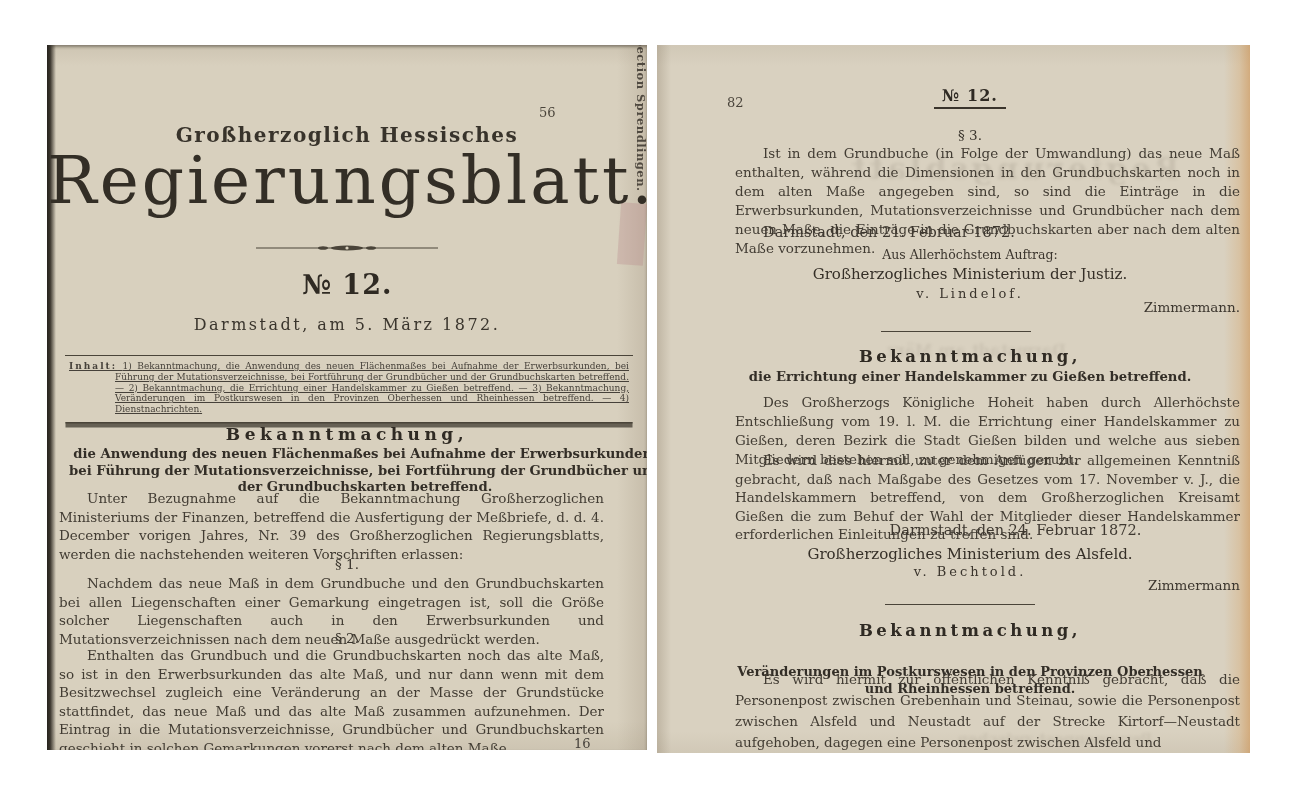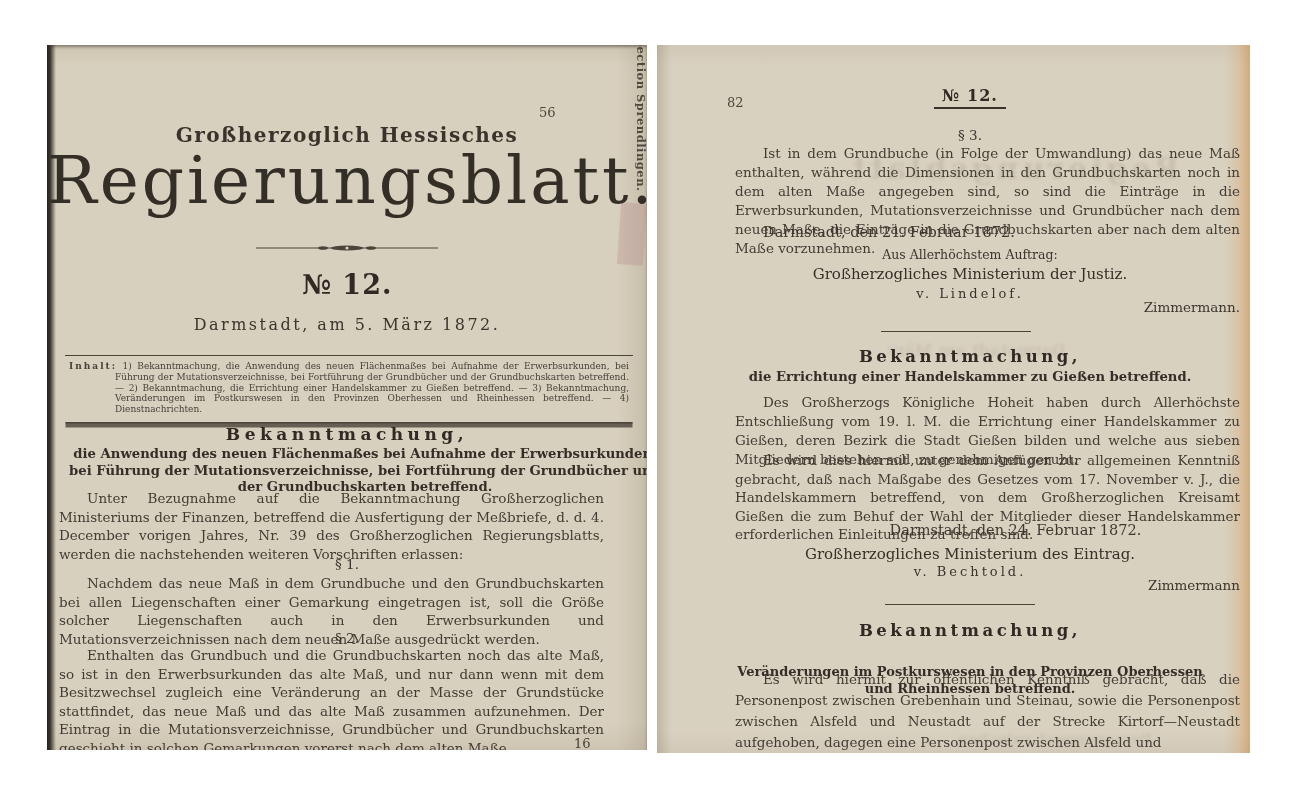--- a/index.html
+++ b/index.html
@@ -36,21 +36,21 @@
   .masthead-1{top:78px;font-size:20px;font-weight:bold;letter-spacing:1.5px;color:#38332b;}
   .masthead-2{top:100px;font-size:66px;font-weight:normal;letter-spacing:3px;color:#332e26;line-height:1.1;}
   .ornament{top:194px;}
   .issue-big{top:224px;font-size:27px;font-weight:bold;letter-spacing:1px;color:#2f2a23;}
   .dateline-big{top:270px;font-size:16px;letter-spacing:2.5px;color:#3a352d;}
 
   .inhalt{top:310px;left:18px;width:560px;border-top:1.5px solid #4a4439;
           box-shadow:0 2px 0 -0.5px #4a4439, 0 6px 0 -0.5px rgba(74,68,57,.8);
           padding:5px 4px 7px 4px;font-size:9px;line-height:10.8px;color:#46413a;
           text-align:justify;}
-  .inhalt-in{padding-left:46px;text-indent:-46px;}
+  .inhalt-in{padding-left:46px;text-indent:-46px;text-decoration:underline;}
   .inhalt-label{font-weight:bold;letter-spacing:2px;}
 
   .an-heading{font-size:17px;font-weight:bold;letter-spacing:4.5px;color:#2f2a23;}
   .an-sub{font-size:13.2px;font-weight:bold;color:#332e27;line-height:16.5px;}
   .lp-h1{top:379px;}
   .lp-sub1{top:401px;padding:0 18px;}
   .para{font-size:13.5px;line-height:18.5px;text-align:justify;text-indent:28px;color:#423c33;}
   .lp-block{left:12px;width:545px;}
   .lp-intro{top:444px;}
   .sec-label{font-size:13.5px;color:#3a352d;}
@@ -182,21 +182,21 @@
     <div class="abs ctr-col handsig rp-sig1">v. Lindelof.</div>
     <div class="abs rp-block countersign rp-cs1">Zimmermann.</div>
 
     <div class="abs divider rp-div1"></div>
 
     <div class="abs ctr-col an-heading rp-h2">Bekanntmachung,</div>
     <div class="abs ctr-col an-sub rp-sub2">die Errichtung einer Handelskammer zu Gießen betreffend.</div>
     <div class="abs para rp-block rp-p4">Des Großherzogs Königliche Hoheit haben durch Allerhöchste Entschließung vom 19. l. M. die Errichtung einer Handelskammer zu Gießen, deren Bezirk die Stadt Gießen bilden und welche aus sieben Mitgliedern bestehen soll, zu genehmigen geruht.</div>
     <div class="abs para rp-block rp-p5">Es wird dies hiermit unter dem Anfügen zur allgemeinen Kenntniß gebracht, daß nach Maßgabe des Gesetzes vom 17. November v. J., die Handelskammern betreffend, von dem Großherzoglichen Kreisamt Gießen die zum Behuf der Wahl der Mitglieder dieser Handelskammer erforderlichen Einleitungen zu treffen sind.</div>
     <div class="abs rp-block dateline rp-date2">Darmstadt, den 24. Februar 1872.</div>
-    <div class="abs ctr-col ministry rp-min2">Großherzogliches Ministerium des Eintrag.</div>
+    <div class="abs ctr-col ministry rp-min2">Großherzogliches Ministerium des Alsfeld.</div>
     <div class="abs ctr-col handsig rp-sig2">v. Bechtold.</div>
     <div class="abs rp-block countersign rp-cs2">Zimmermann</div>
 
     <div class="abs divider rp-div2"></div>
 
     <div class="abs ctr-col an-heading rp-h3">Bekanntmachung,</div>
     <div class="abs ctr-col an-sub rp-sub3">Veränderungen im Postkurswesen in den Provinzen Oberhessen und Rheinhessen betreffend.</div>
     <div class="abs para rp-block rp-p6">Es wird hiermit zur öffentlichen Kenntniß gebracht, daß die Personenpost zwischen Grebenhain und Steinau, sowie die Personenpost zwischen Alsfeld und Neustadt auf der Strecke Kirtorf—Neustadt aufgehoben, dagegen eine Personenpost zwischen Alsfeld und</div>
   </div>
 

